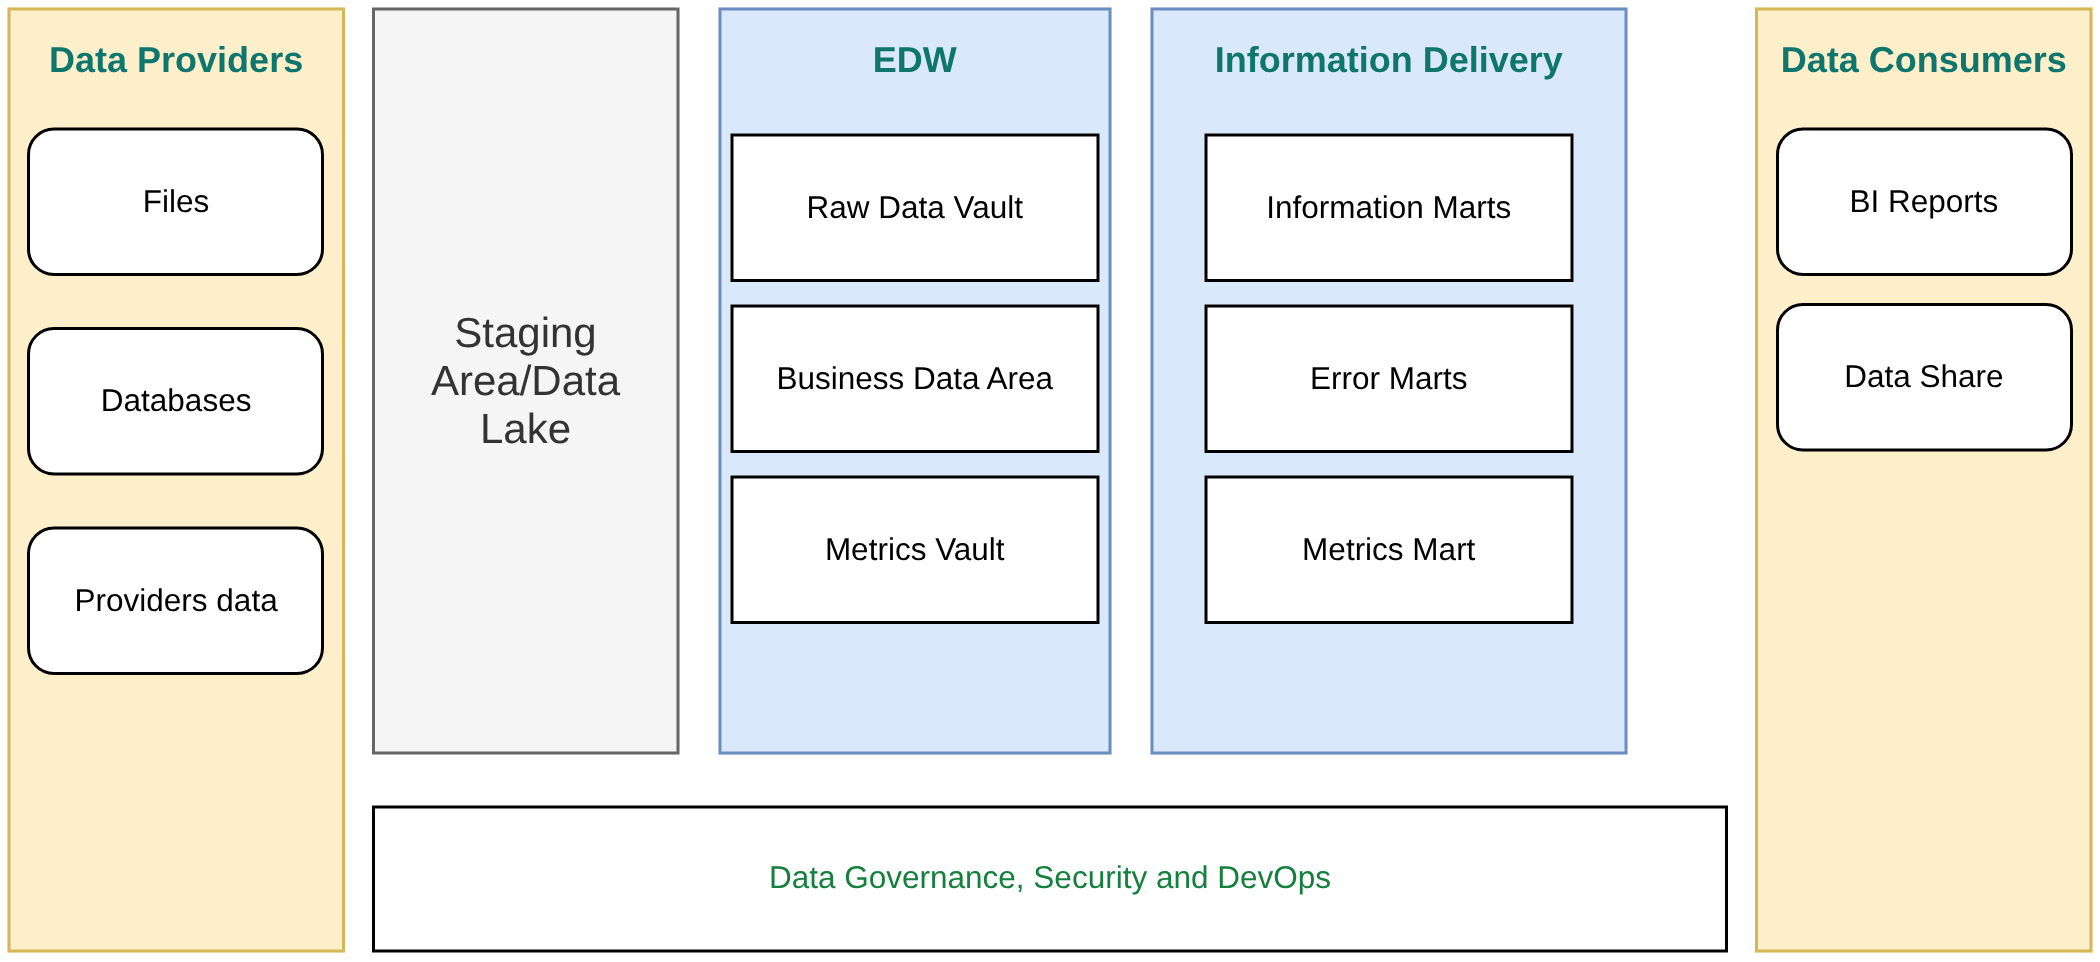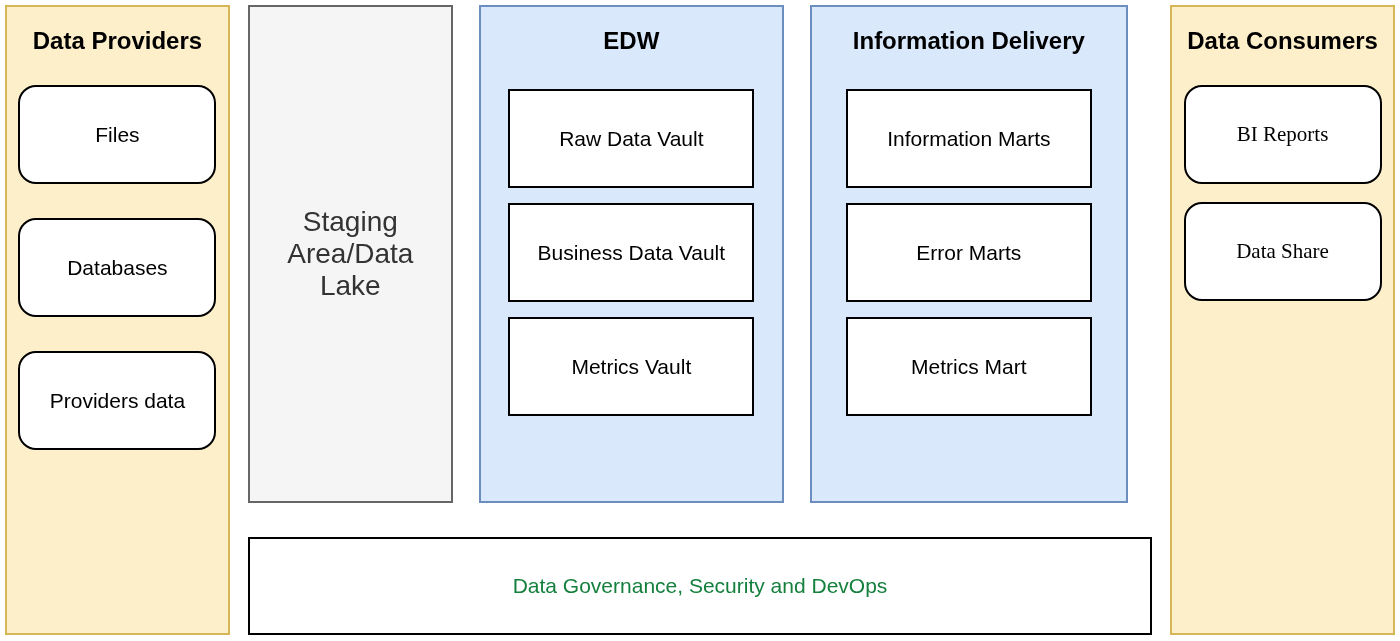--- a/index.html
+++ b/index.html
@@ -21,21 +21,21 @@
       width: 100%;
     }
     .column {
       display: flex;
       flex-direction: column;
       align-items: center;
     }
     .column-title {
       font-size: 24px;
       font-weight: bold;
-      color: #000000;
+      color: #0f766e;
       text-align: center;
       padding: 20px 0 12px 0;
     }
     .providers {
       background: #feefcb;
       border: 2px solid #d6b656;
       width: 225px;
       height: 630px;
     }
     .consumers {
@@ -62,21 +62,21 @@
       align-items: center;
       justify-content: center;
       text-align: center;
       font-size: 28px;
       color: #333;
       padding: 0 10px;
     }
     .edw {
       background: #dae8fc;
       border: 2px solid #6c8ebf;
-      width: 305px;
+      width: 262px;
       display: flex;
       flex-direction: column;
       align-items: center;
     }
     .delivery {
       background: #dae8fc;
       border: 2px solid #6c8ebf;
       width: 318px;
       display: flex;
       flex-direction: column;
@@ -117,21 +117,20 @@
       display: flex;
       flex-direction: column;
       gap: 34px;
       margin-top: 18px;
     }
     .consumer-stack {
       display: flex;
       flex-direction: column;
       gap: 18px;
       margin-top: 18px;
-      font-family: Liberation Serif, serif;
     }
     .governance {
       background: #ffffff;
       border: 2px solid #000;
       width: 100%;
       height: 98px;
       margin-top: 34px;
       display: flex;
       align-items: center;
       justify-content: center;
@@ -156,21 +155,21 @@
 
   <div class="middle">
     <div class="middle-top">
 
       <div class="staging">Staging Area/Data Lake</div>
 
       <div class="edw">
         <div class="column-title">EDW</div>
         <div class="inner-stack">
           <div class="inner-box">Raw Data Vault</div>
-          <div class="inner-box">Business Data Vault</div>
+          <div class="inner-box">Business Data Area</div>
           <div class="inner-box">Metrics Vault</div>
         </div>
       </div>
 
       <div class="delivery">
         <div class="column-title">Information Delivery</div>
         <div class="inner-stack">
           <div class="inner-box">Information Marts</div>
           <div class="inner-box">Error Marts</div>
           <div class="inner-box">Metrics Mart</div>

